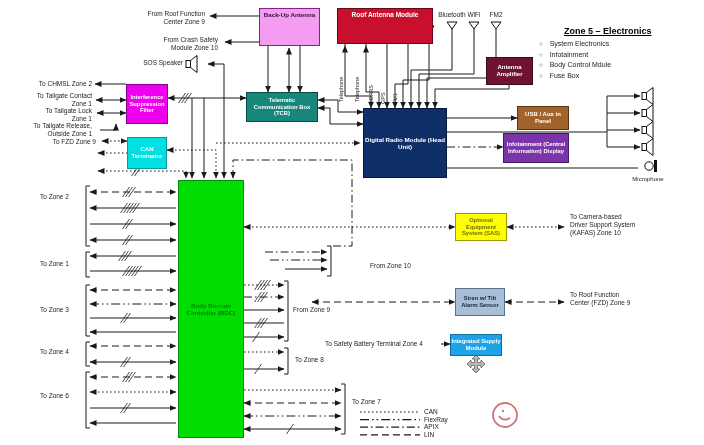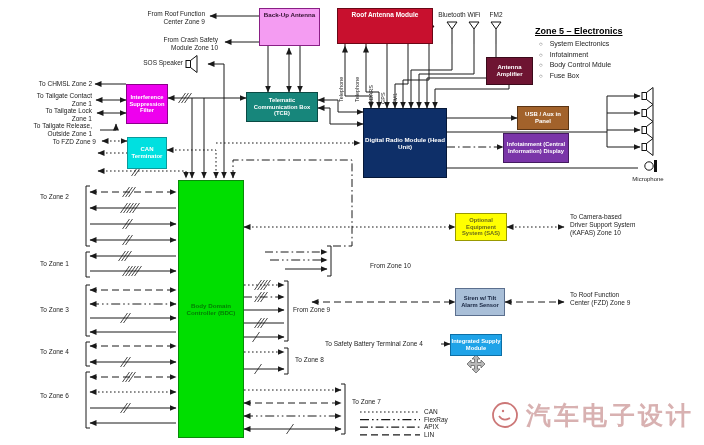--- a/index.html
+++ b/index.html
@@ -8,21 +8,21 @@
   #wire-layer{position:absolute;left:0;top:0;width:704px;height:445px;}
   .box{position:absolute;display:flex;align-items:center;justify-content:center;
        text-align:center;line-height:1.18;box-sizing:border-box;border:1px solid #222;
        font-weight:bold;}
   .box.vtop{align-items:flex-start;padding-top:2px;}
   .lbl{position:absolute;color:#1c1c1c;line-height:1.25;white-space:pre-line;font-size:6.5px;}
   .lbl.r{text-align:right}
   .lbl.c{text-align:center}
   .lbl.rot{transform:rotate(-90deg);transform-origin:0 0;white-space:nowrap;}
   .zone5{position:absolute;left:535px;top:26px;width:130px;}
-  .z5t{font-size:9px;font-weight:bold;text-decoration:underline;color:#000;margin-bottom:3px;}
+  .z5t{font-size:9px;font-weight:bold;text-decoration:underline;color:#000;margin-bottom:3px;margin-left:29px;}
   .z5row{display:flex;gap:7px;font-size:7px;color:#222;line-height:1.5;padding-left:4px;}
   .z5b{font-size:6px;line-height:1.7;}
   .wm-text{position:absolute;left:526px;top:399px;font-size:25px;font-weight:bold;
            color:#cf9e9e;opacity:.8;letter-spacing:3px;white-space:nowrap;}
 </style>
 </head>
 <body>
 
 <div id="canvas">
   <svg id="wire-layer" viewBox="0 0 704 445" xmlns="http://www.w3.org/2000/svg">
@@ -252,21 +252,20 @@
           <span class="z5b">○</span>
           <span>Body Control Mdule</span>
         </div>
         <div class="z5row">
           <span class="z5b">○</span>
           <span>Fuse Box</span>
         </div>
       </div>
   </div>
 
-  <div class="wm-text">汽车电子设计</div>
 
   <div id="gen">
       <div class="box vtop" style="left: 259px; top: 8px; width: 61px; height: 38px; background: rgb(244, 156, 242); color: rgb(48, 16, 46); font-size: 6.2px; border-color: rgb(138, 31, 134);">Back-Up Antenna</div>
       <div class="box vtop" style="left: 337px; top: 8px; width: 96px; height: 36px; background: rgb(200, 16, 46); color: rgb(255, 255, 255); font-size: 6.5px; border-color: rgb(106, 7, 22);">Roof Antenna Module</div>
       <div class="box" style="left: 486px; top: 57px; width: 47px; height: 28px; background: rgb(110, 20, 50); color: rgb(255, 255, 255); font-size: 6px; border-color: rgb(58, 10, 26);">Antenna Amplifier</div>
       <div class="box" style="left: 126px; top: 84px; width: 42px; height: 40px; background: rgb(238, 0, 238); color: rgb(255, 255, 255); font-size: 5.8px; border-color: rgb(138, 0, 138);">Interference Suppression Filter</div>
       <div class="box" style="left: 127px; top: 137px; width: 40px; height: 32px; background: rgb(0, 224, 224); color: rgb(255, 255, 255); font-size: 6px; border-color: rgb(10, 154, 154);">CAN Terminator</div>
       <div class="box" style="left: 246px; top: 92px; width: 72px; height: 30px; background: rgb(23, 134, 123); color: rgb(255, 255, 255); font-size: 5.8px; border-color: rgb(10, 74, 68);">Telematic Communication Box (TCB)</div>
       <div class="box" style="left: 363px; top: 108px; width: 84px; height: 70px; background: rgb(14, 47, 104); color: rgb(255, 255, 255); font-size: 6.2px; border-color: rgb(6, 24, 56);">Digital Radio Module (Head Unit)</div>
       <div class="box" style="left: 517px; top: 106px; width: 52px; height: 24px; background: rgb(162, 98, 43); color: rgb(255, 255, 255); font-size: 6px; border-color: rgb(90, 52, 19);">USB / Aux in Panel</div>

